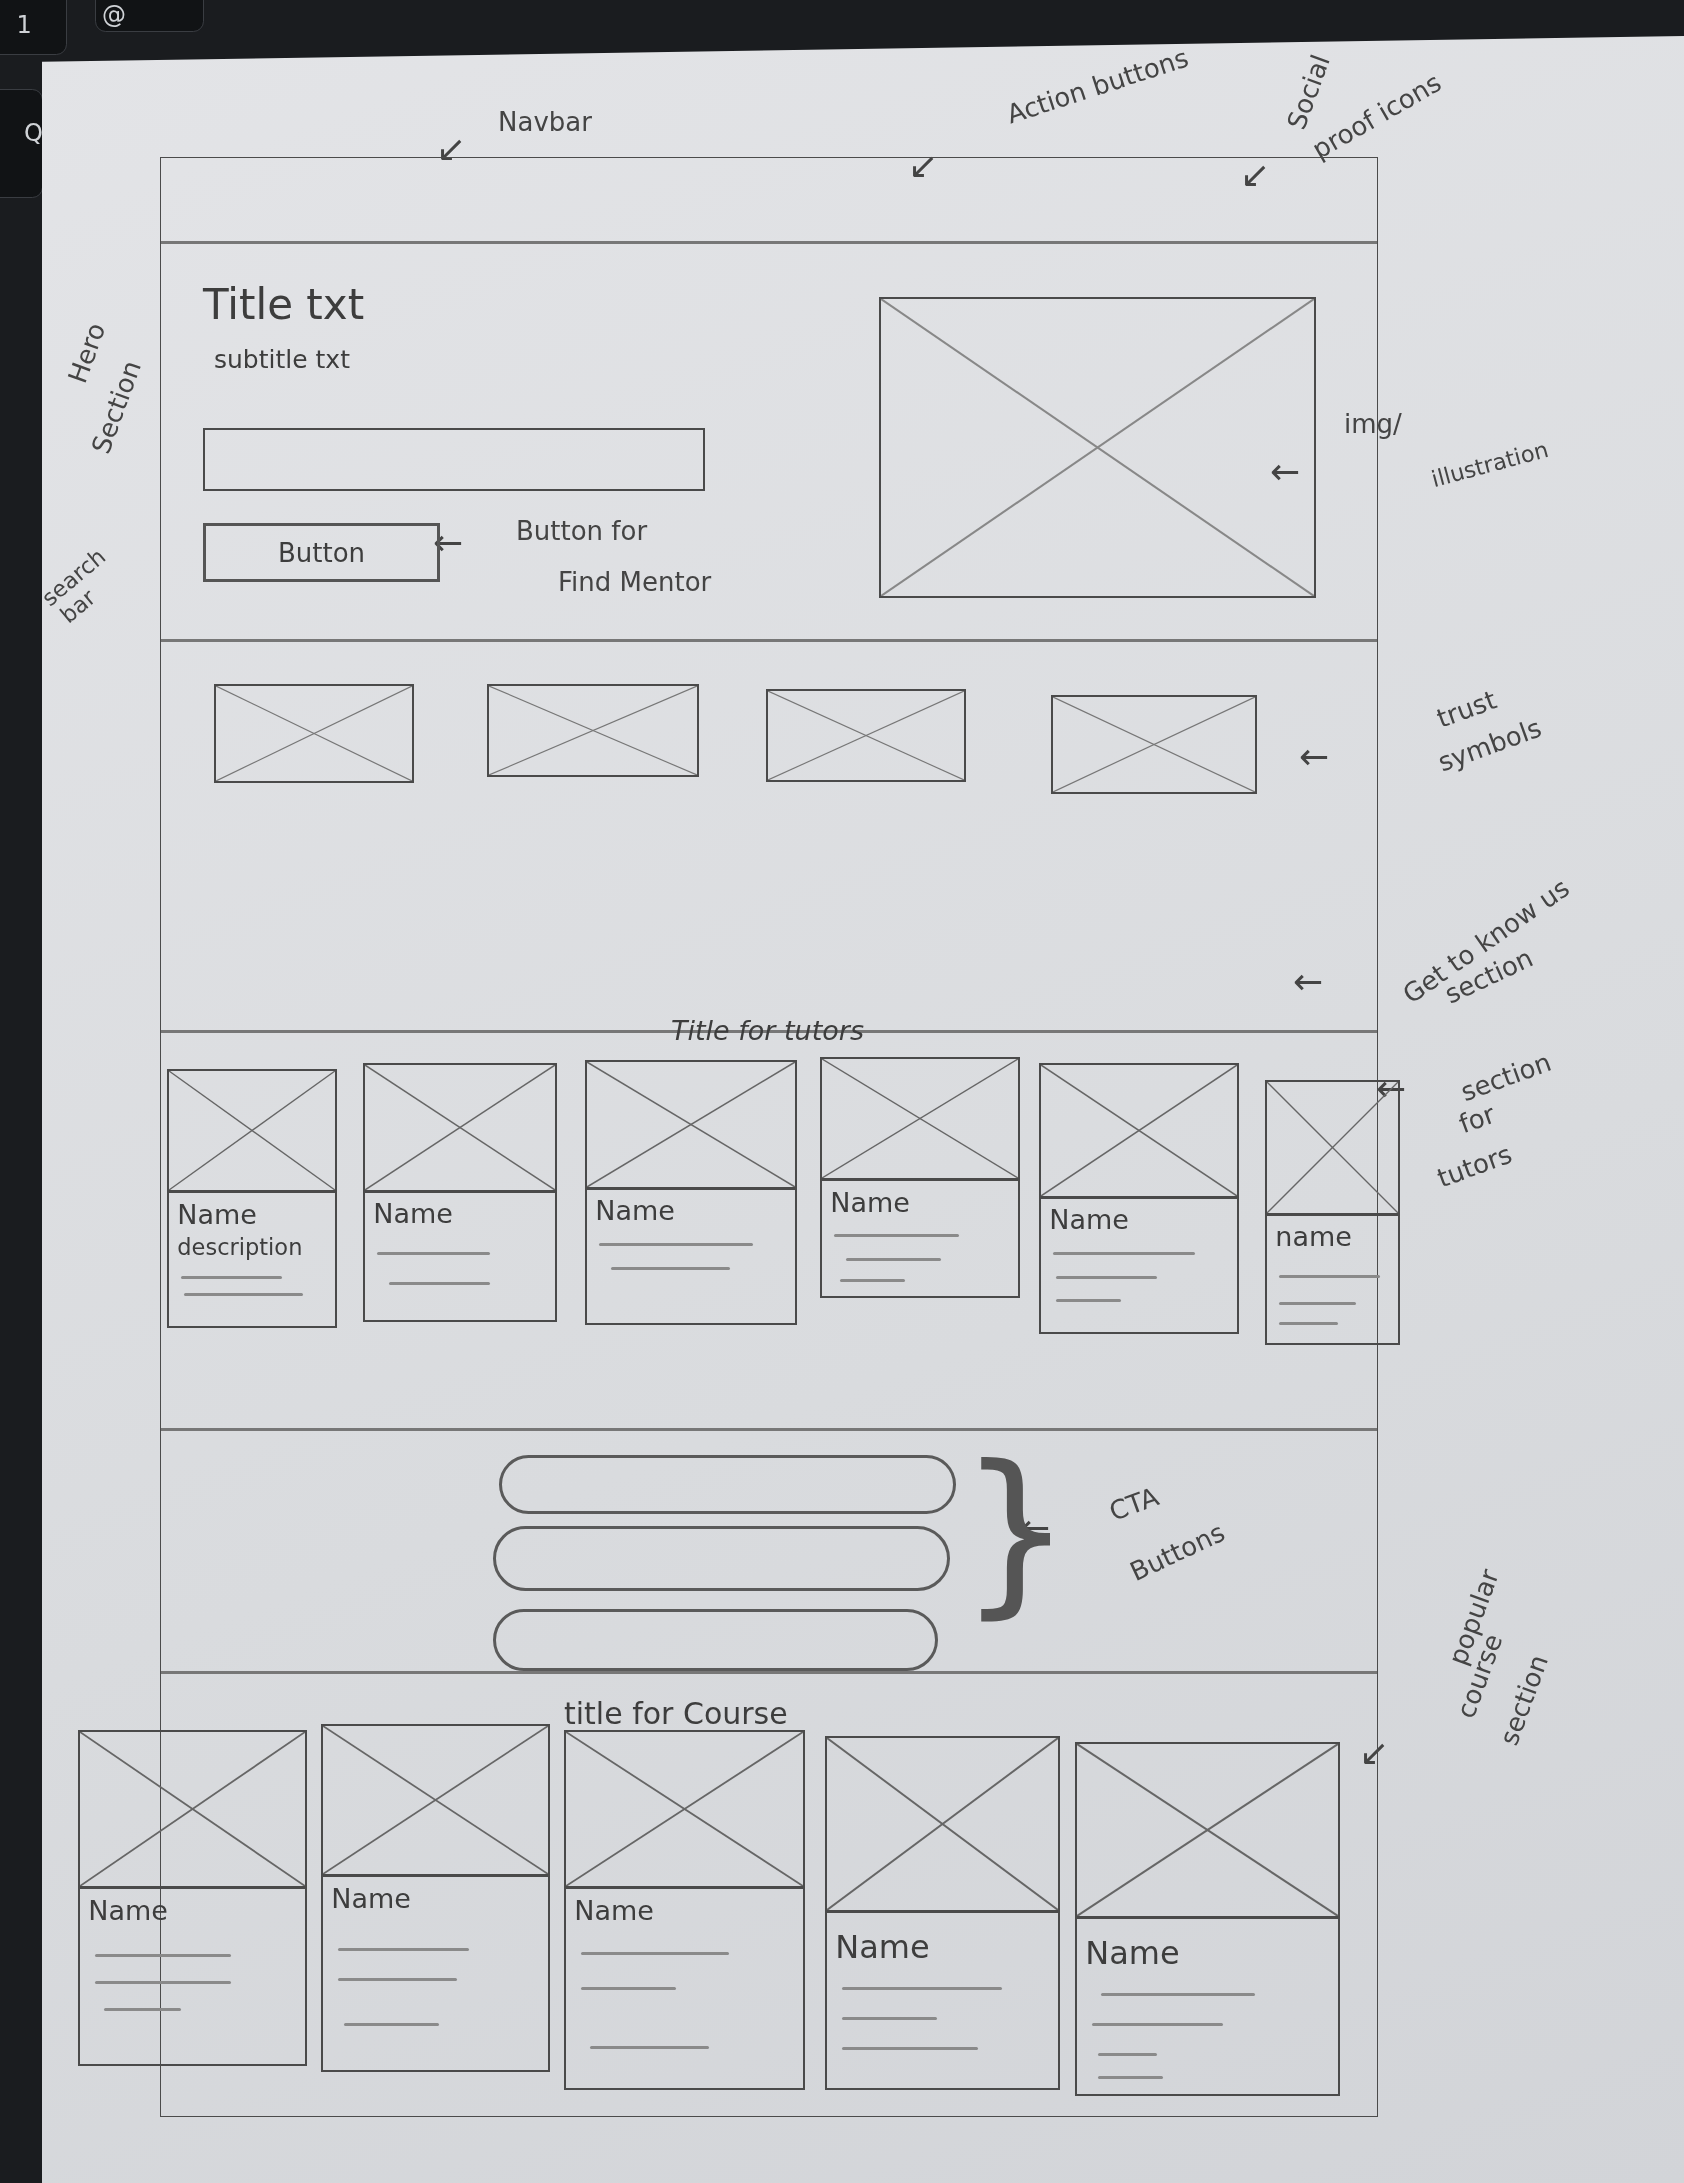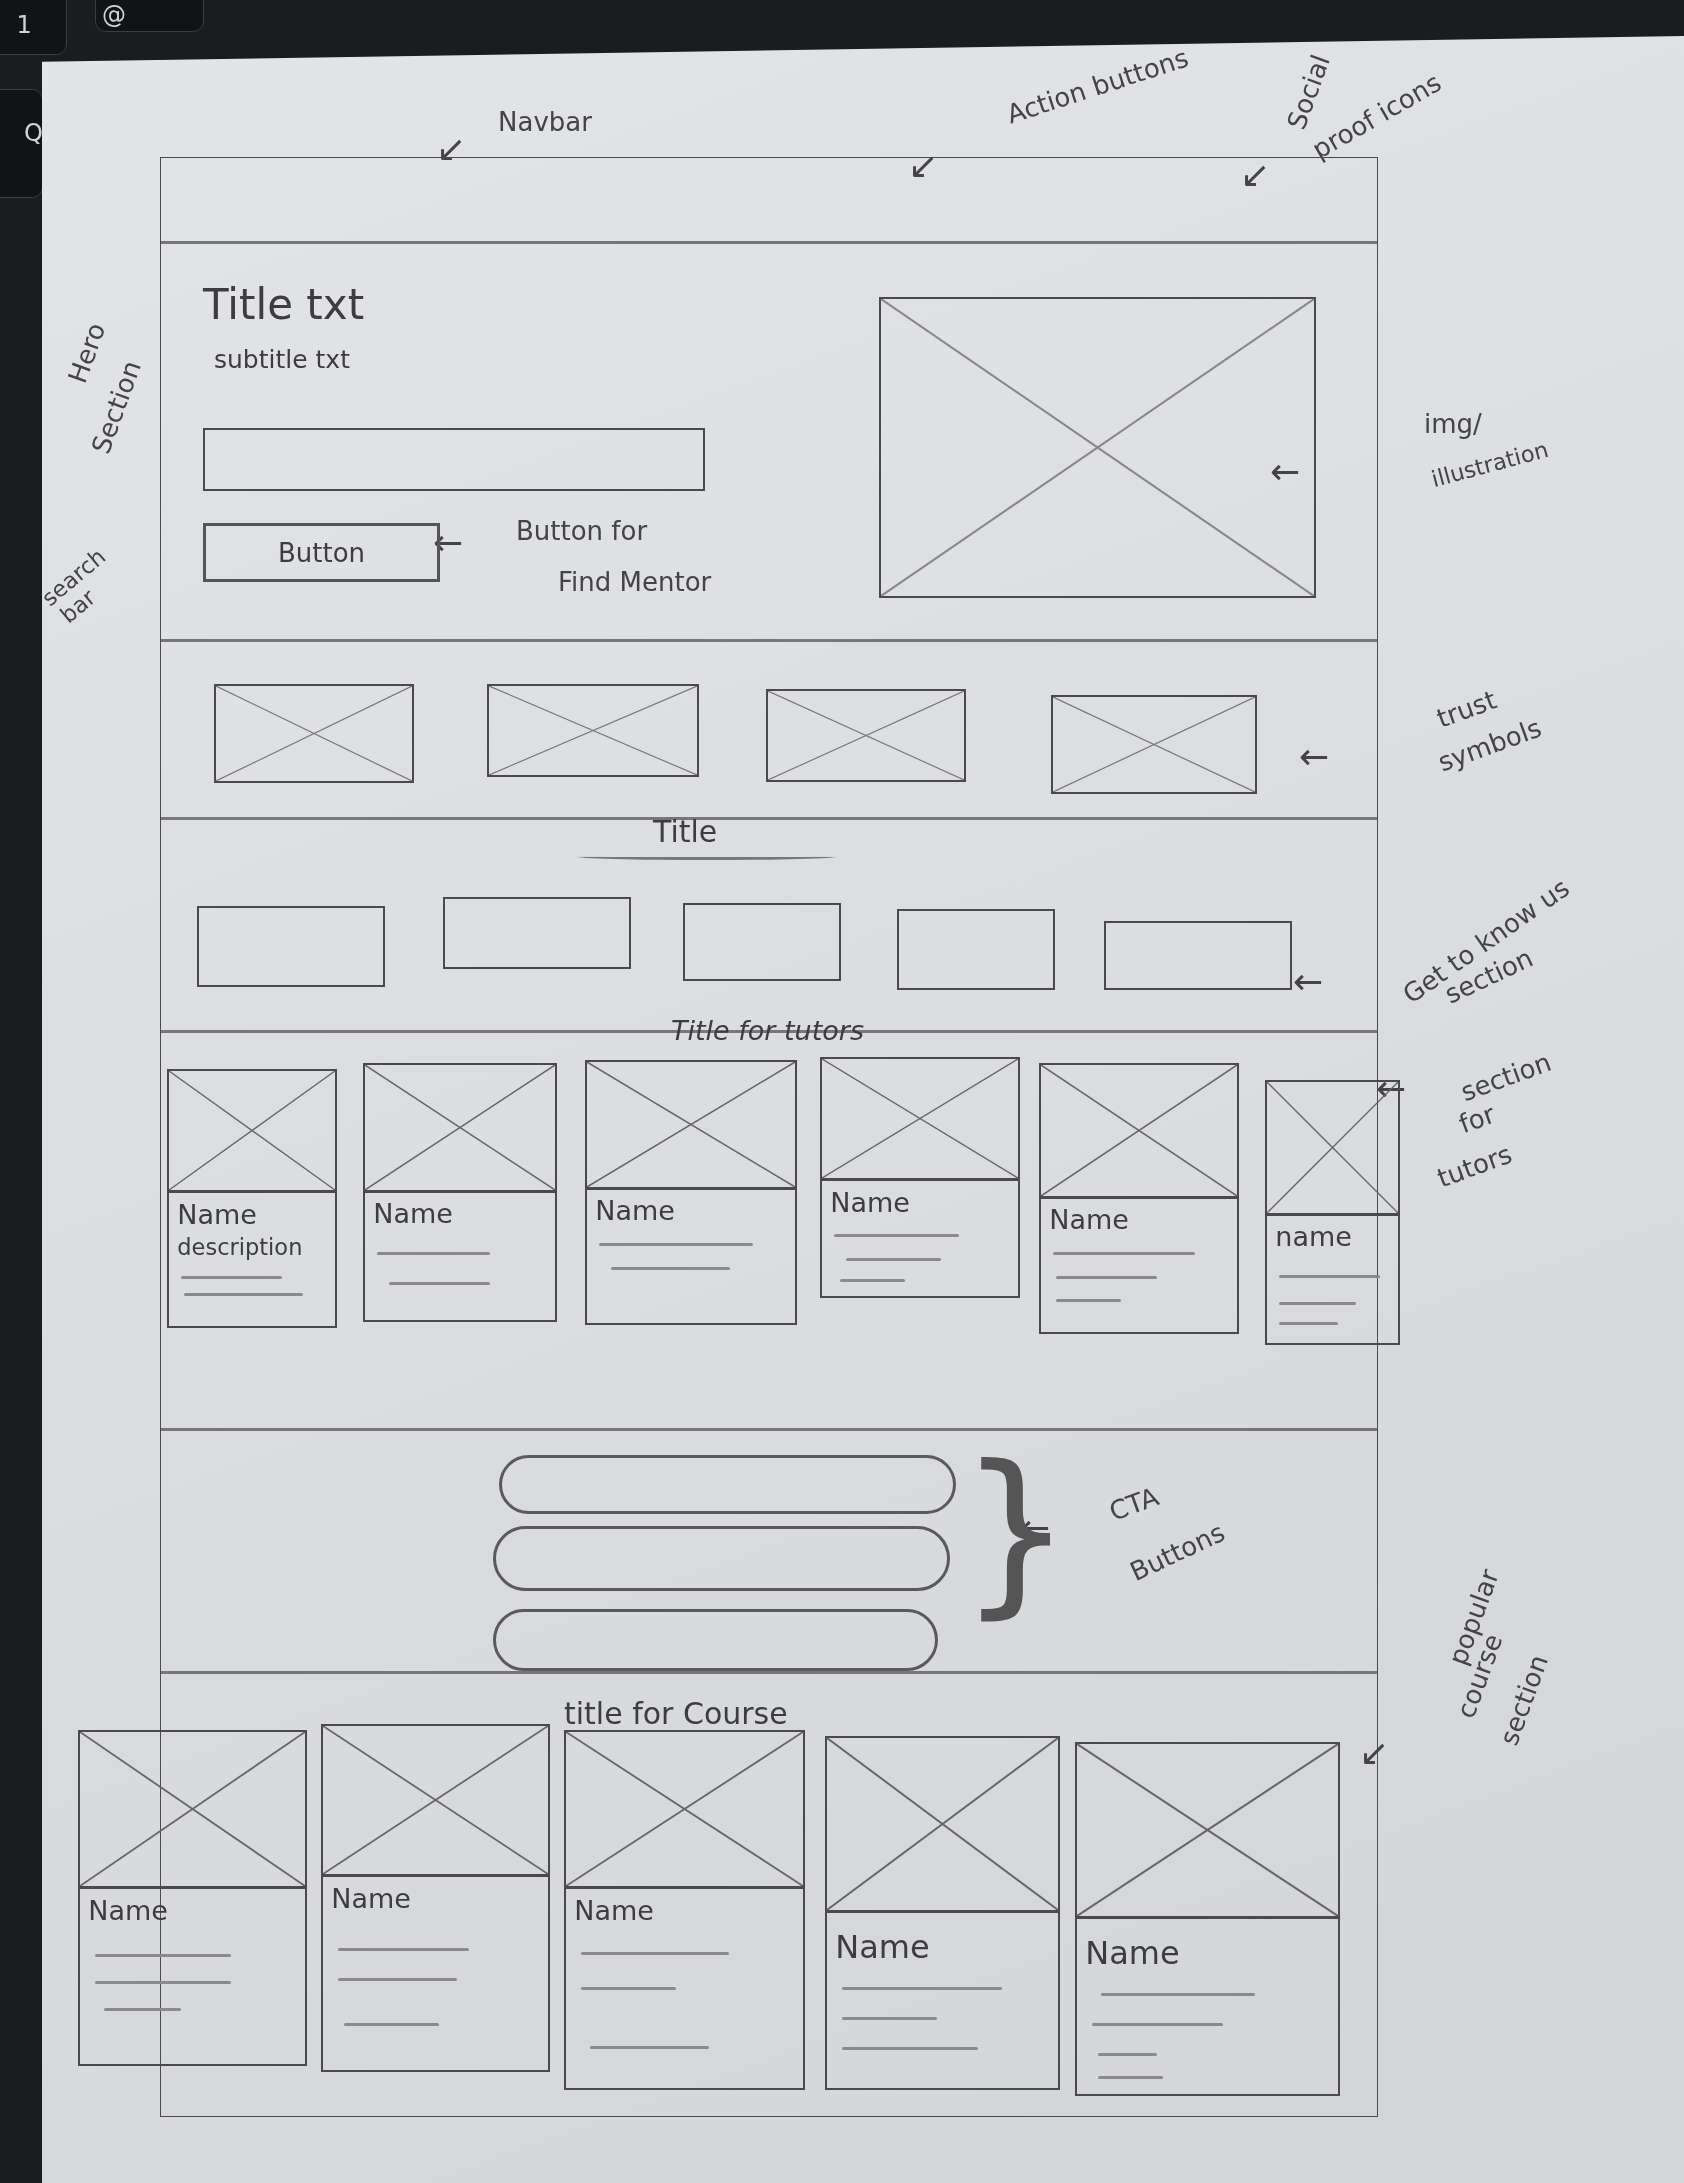--- a/index.html
+++ b/index.html
@@ -65,21 +65,21 @@
 <div class="annot" style="left:56px;top:338px;transform:rotate(-70deg);">Hero</div>
 <div class="annot" style="left:68px;top:392px;transform:rotate(-70deg);">Section</div>
 
 <div class="annot" style="left:36px;top:564px;transform:rotate(-40deg);font-size:22.5px;">search</div>
 <div class="annot" style="left:59px;top:593px;transform:rotate(-40deg);font-size:22.5px;">bar</div>
 
 <div class="annot" style="left:516px;top:516px;">Button for</div>
 <div class="annot" style="left:558px;top:567px;">Find Mentor</div>
 <div class="arrow" style="left:433px;top:522px;">←</div>
 
-<div class="annot" style="left:1424px;top:409px;text-align:right;">img/</div>
+<div class="annot" style="left:1344px;top:409px;text-align:right;">img/</div>
 <div class="annot" style="left:1430px;top:451px;transform:rotate(-15deg);font-size:22.5px;">illustration</div>
 <div class="arrow" style="left:1270px;top:451px;">←</div>
 
 <div class="annot" style="left:1436px;top:694px;transform:rotate(-20deg);">trust</div>
 <div class="annot" style="left:1436px;top:730px;transform:rotate(-20deg);">symbols</div>
 <div class="arrow" style="left:1299px;top:736px;">←</div>
 
 <div class="annot" style="left:1388px;top:926px;transform:rotate(-35deg);">Get to know us</div>
 <div class="annot" style="left:1442px;top:961px;transform:rotate(-25deg);">section</div>
 <div class="arrow" style="left:1293px;top:961px;">←</div>
@@ -136,29 +136,20 @@
         </svg>
       </div>
     <div class="xbox" style="left:890px;top:53px;width:202px;height:95px;">
         <svg viewBox="0 0 100 100" preserveAspectRatio="none">
           <line x1="0" y1="0" x2="100" y2="100" stroke="#777" stroke-width="1"></line>
           <line x1="100" y1="0" x2="0" y2="100" stroke="#777" stroke-width="1"></line>
         </svg>
       </div>
   </div>
 
-  <div class="section" style="top:659px;height:214px;">
-    <div class="label" style="left:492px;top:-6px;">Title</div>
-    <div class="squig" style="left:415px;top:33px;width:261px;"></div>
-    <div class="box" style="left:36px;top:86px;width:184px;height:77px;"></div>
-    <div class="box" style="left:282px;top:77px;width:184px;height:68px;"></div>
-    <div class="box" style="left:522px;top:83px;width:154px;height:74px;"></div>
-    <div class="box" style="left:736px;top:89px;width:154px;height:77px;"></div>
-    <div class="box" style="left:943px;top:101px;width:184px;height:65px;"></div>
-  </div>
 
   <div class="section" style="top:872px;height:332px;">
     <div class="label" style="left:510px;top:-18px;font-size:27px;font-style:italic;">Title for tutors</div>
 
     <div class="card" style="left:6px;top:36px;width:166px;height:255px;">
       <div class="img" style="height:119px;">
           <svg viewBox="0 0 100 100" preserveAspectRatio="none">
             <line x1="0" y1="0" x2="100" y2="100" stroke="#666" stroke-width="1"></line>
             <line x1="100" y1="0" x2="0" y2="100" stroke="#666" stroke-width="1"></line>
           </svg>

